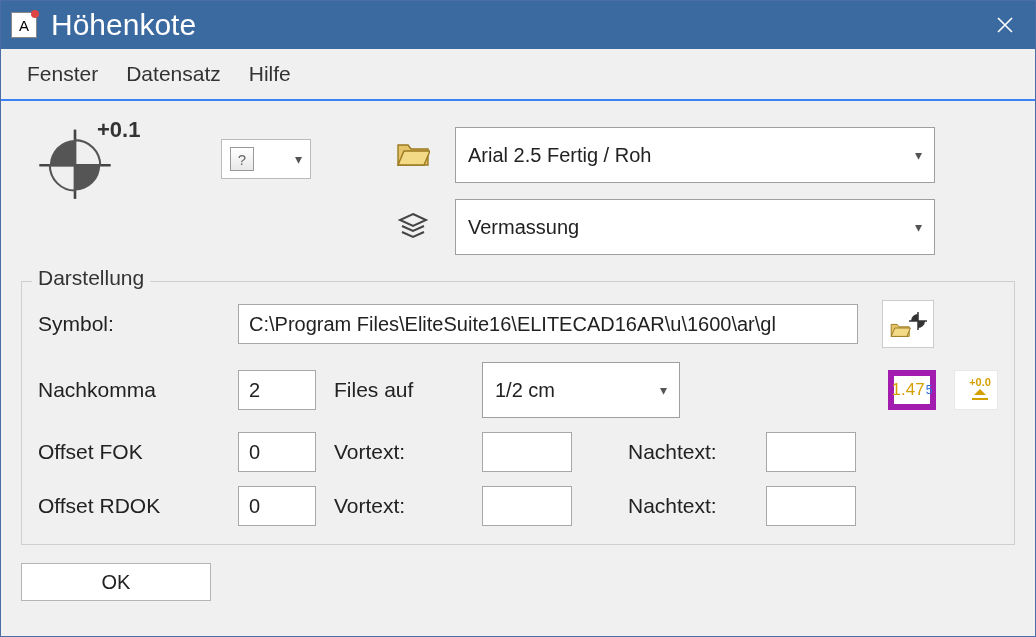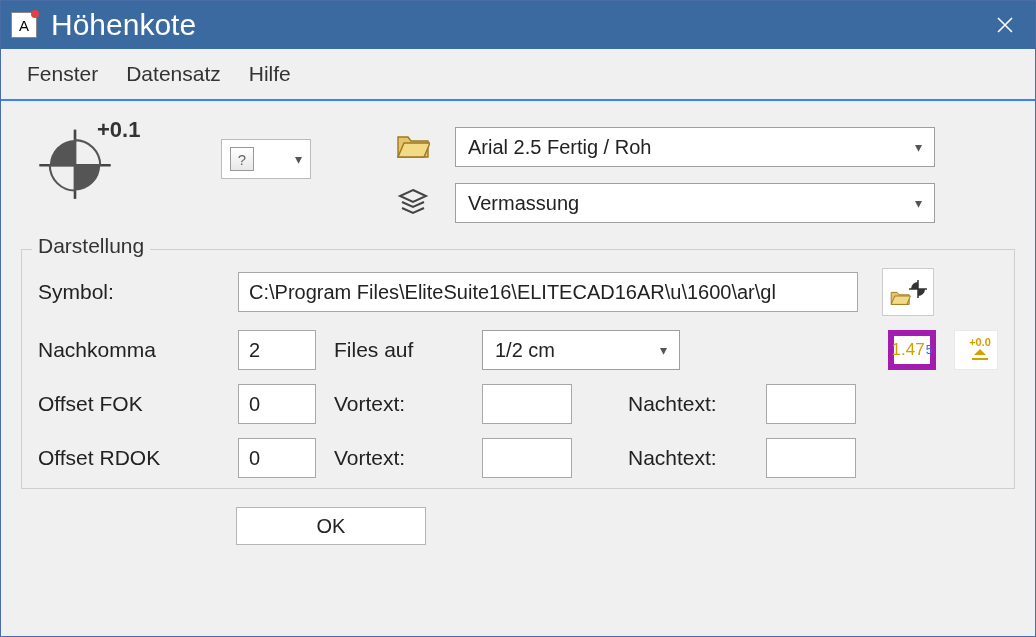--- a/index.html
+++ b/index.html
@@ -46,25 +46,25 @@
   }
   .combo-plain .qicon{
     width:24px;height:24px;border:1px solid #999;background:linear-gradient(#fff,#e8e8e8);display:flex;align-items:center;justify-content:center;font-size:15px;color:#666;
   }
   .chev { font-size:14px; color:#555; }
   .right-col { flex:1; display:flex; flex-direction:column; gap:16px; margin-top:10px; margin-left:60px;}
   .right-row { display:flex; align-items:center; gap:20px; }
   .icon-slot { width:44px; display:flex; justify-content:center;}
   .folder-icon svg, .layers-icon svg { width:34px; height:30px; }
   .select {
-    flex:1; max-width:480px; height:40px; background:#fff; border:1px solid #9f9f9f;
+    flex:1; max-width:480px; height:56px; background:#fff; border:1px solid #9f9f9f;
     display:flex; align-items:center; justify-content:space-between; padding:0 12px; font-size:20px;
   }
   .group {
-    border:1px solid #cfcfcf; margin-top:26px; padding:18px 16px 10px 16px; position:relative;
+    border:1px solid #cfcfcf; margin-top:26px; padding:18px 16px 18px 16px; position:relative;
   }
   .group-title { position:absolute; top:-16px; left:10px; background:#f0f0f0; padding:0 6px; font-size:21px; color:#333;}
   .grow { display:grid; grid-template-columns: 190px 1fr; gap:14px 10px; align-items:center; }
   .symbol-row { display:flex; align-items:center; gap:24px; }
   .text-input {
     height:40px; background:#fff; border:1px solid #a8a8a8; padding:0 10px; font-size:20px;
     display:flex; align-items:center; overflow:hidden; white-space:nowrap;
   }
   .symbol-path { width:620px; }
   .icon-btn {
@@ -79,21 +79,21 @@
   .tiny-input { width:90px; }
   .badge1 {
     width:48px; height:40px; background:#fff; border:6px solid #a21caf; display:flex; align-items:center; justify-content:center;
     font-weight:400; font-size:17px; color:#d4a000; position:relative;
   }
   .badge1 sup { color:#2a6fd6; font-size:12px; margin-left:1px;}
   .badge2 {
     width:44px; height:40px; background:#fff; border:1px solid #e8e8e8; display:flex; align-items:center; justify-content:flex-end;
     color:#d4a000;
   }
-  .btnrow { display:flex; gap:36px; margin-top:18px; margin-left:215px;text-align:right;}
+  .btnrow { display:flex; gap:36px; margin-top:18px; text-align:right;}
   .btn {
     width:190px; height:38px; background:#fff; border:1px solid #b5b5b5;
     display:flex; align-items:center; justify-content:center; font-size:20px;
   }
 </style>
 </head>
 <body>
 
 <div class="window">
 

